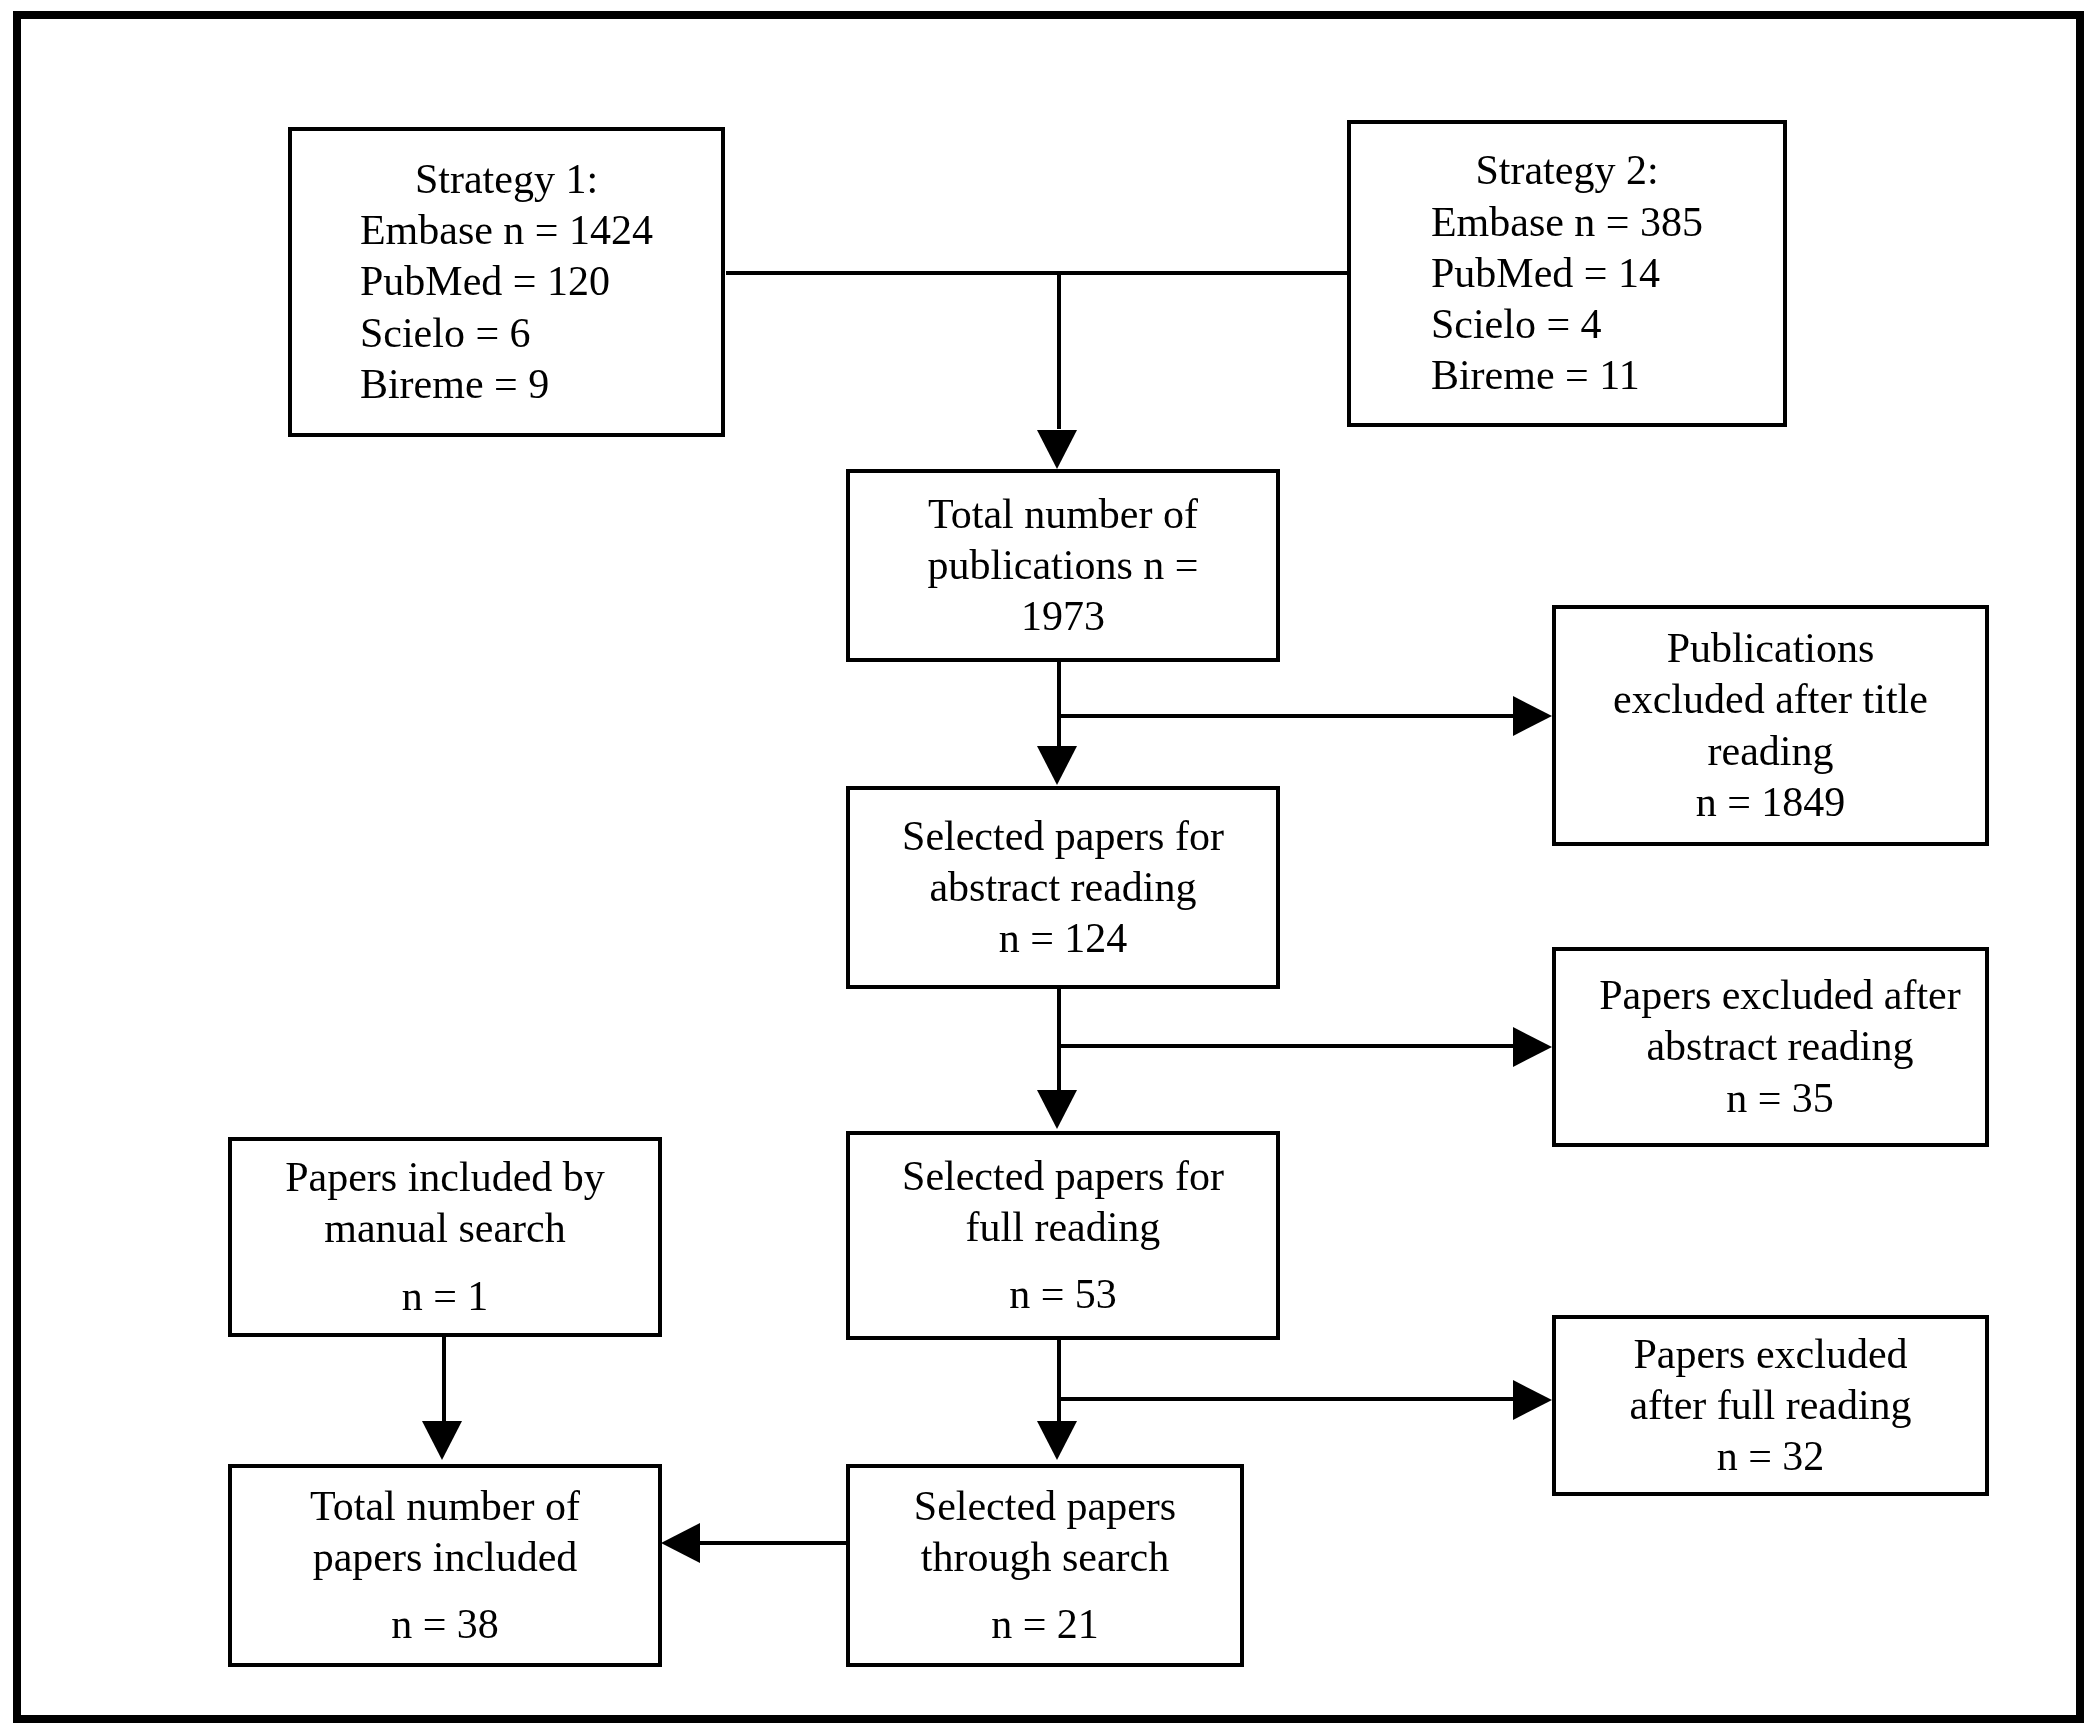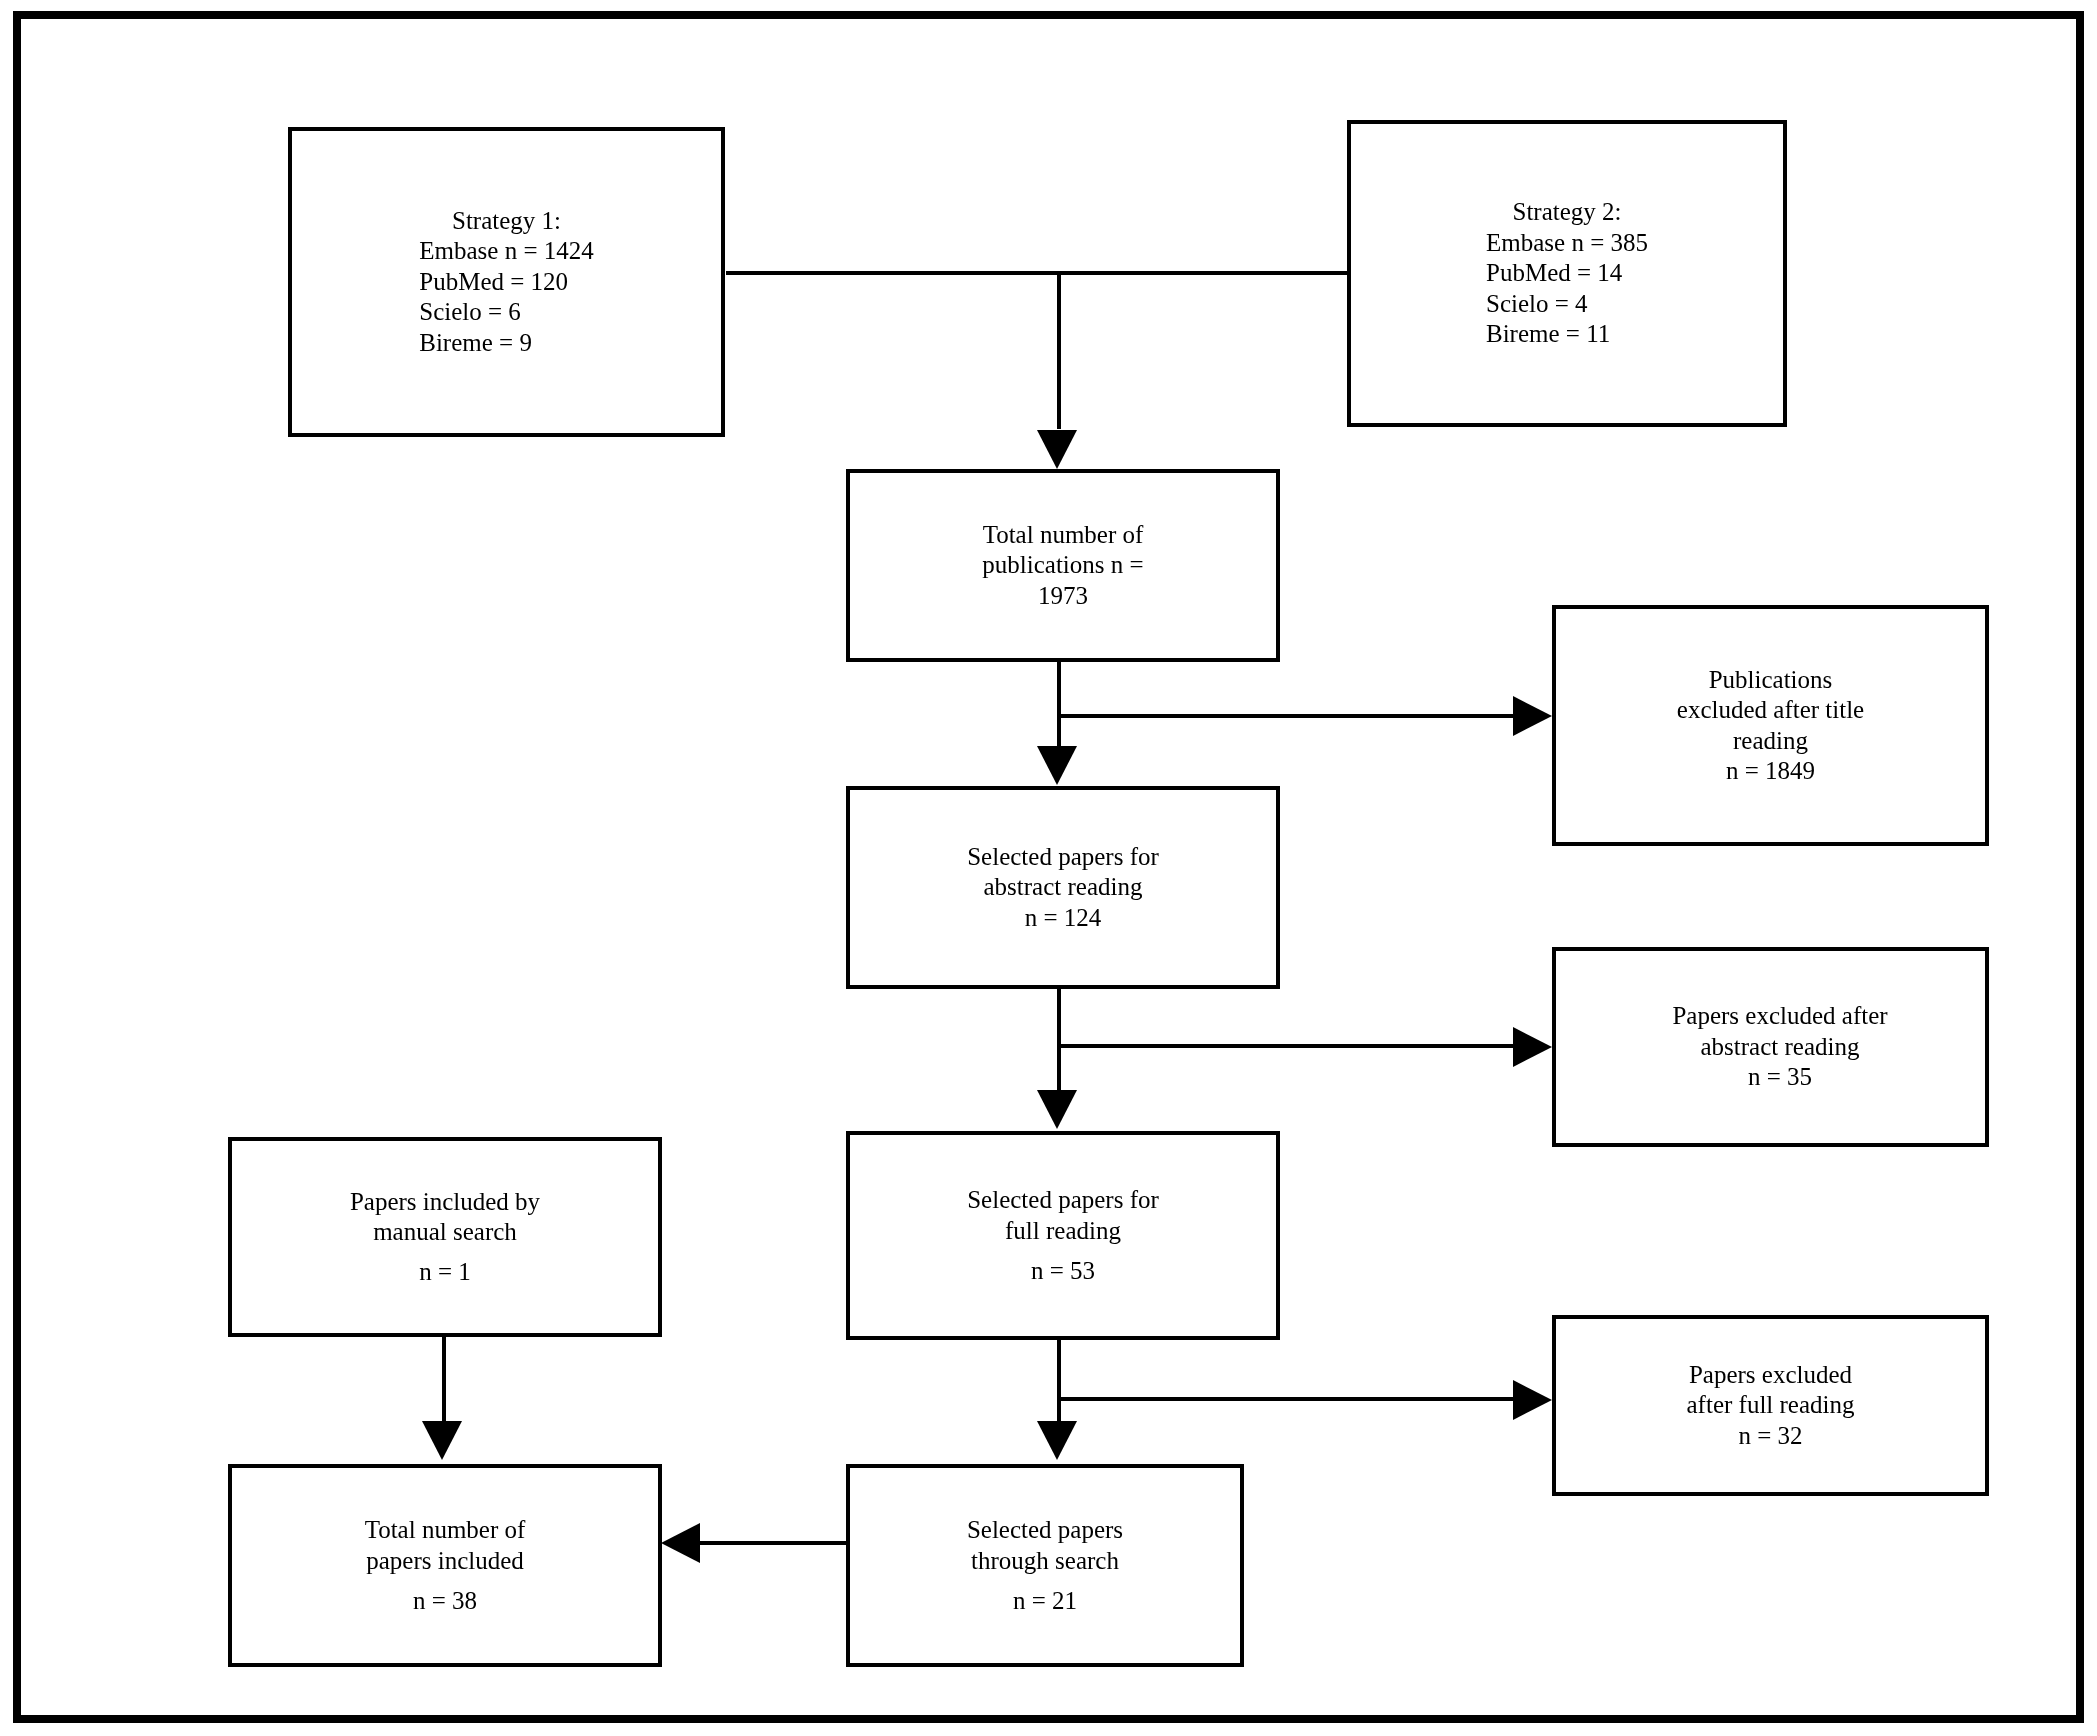--- a/index.html
+++ b/index.html
@@ -32,21 +32,21 @@
     position: absolute;
     border: 4.4px solid #000000;
     box-sizing: border-box;
     background: #ffffff;
     display: flex;
     flex-direction: column;
     justify-content: center;
     align-items: center;
     text-align: center;
     color: #000000;
-    font-size: 25px;
+    font-size: 42px;
     line-height: 1.22;
     padding: 2.5px 9px;
   }
   .node .ln { display: block; white-space: nowrap; }
   .node .ln.gap { margin-top: 0.38em; }
 
   
   .vline {
     position: absolute;
     width: 4.4px;

